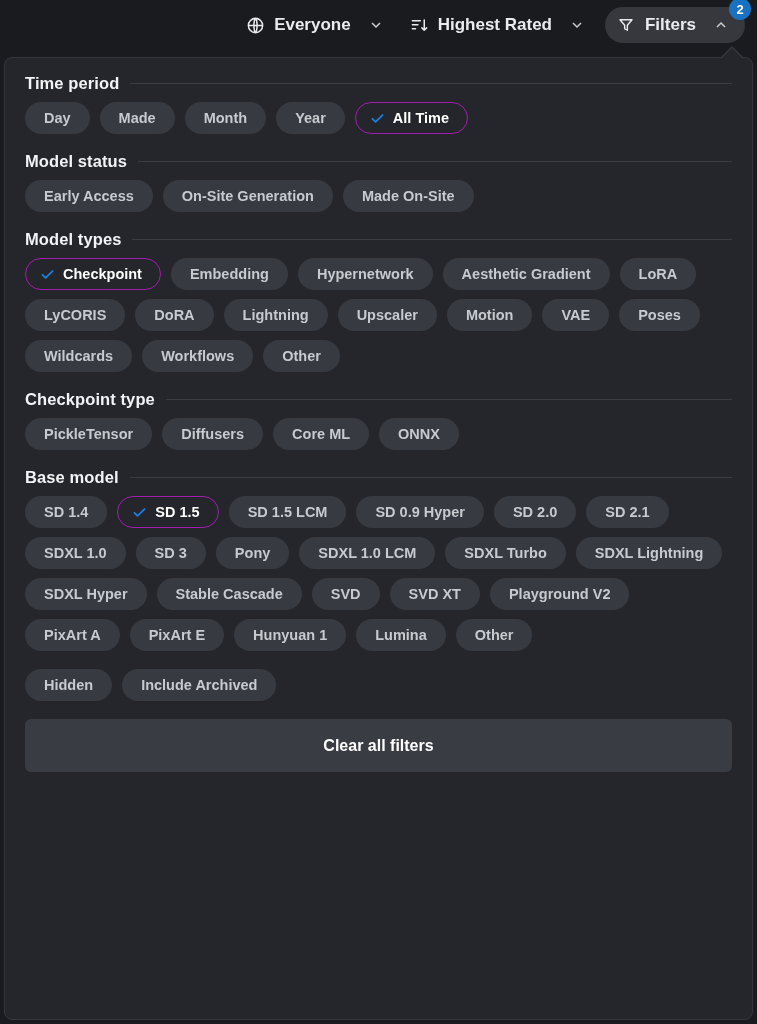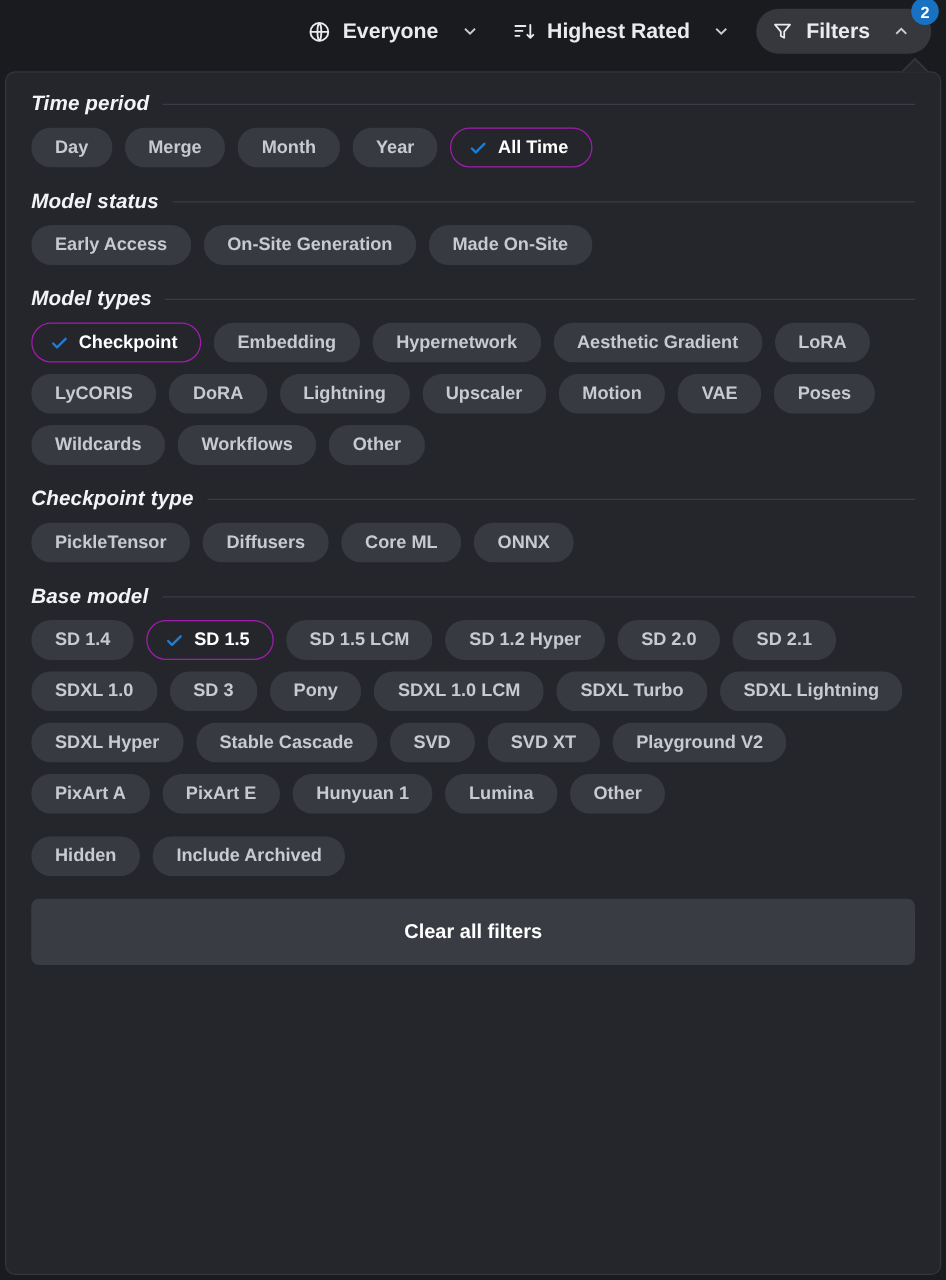--- a/index.html
+++ b/index.html
@@ -63,21 +63,21 @@
     position: absolute; top: 48px; left: 722px;
     width: 0; height: 0;
     border-left: 10px solid transparent;
     border-right: 10px solid transparent;
     border-bottom: 10px solid #25262b;
     z-index: 4;
   }
 
   
   .section { margin-bottom: 2px; }
-  .sec-head { display: flex; align-items: center; gap: 11px; margin-bottom: 9px; font-style: italic; }
+  .sec-head { display: flex; align-items: center; gap: 11px; margin-bottom: 9px; }
   .sec-title {
     color: #f1f3f5; font-size: 16.5px; font-weight: bold;
     white-space: nowrap; letter-spacing: .1px;
   }
   .sec-rule { flex: 1 1 auto; height: 1px; background: #3a3d44; }
 
   .chips { display: flex; flex-wrap: wrap; gap: 9px 10px; margin-bottom: 18px; }
 
   .chip {
     display: inline-flex; align-items: center; justify-content: flex-end;
@@ -173,21 +173,21 @@
         <div class="section">
           <div class="sec-head">
             <div class="sec-title">Time period</div>
             <div class="sec-rule"></div>
           </div>
           <div class="chips">
             <div class="chip">
               <span>Day</span>
             </div>
             <div class="chip">
-              <span>Merge</span>
+              <span>Made</span>
             </div>
             <div class="chip">
               <span>Month</span>
             </div>
             <div class="chip">
               <span>Year</span>
             </div>
             <div class="chip selected">
               <span class="check">
                 <svg viewBox="0 0 24 24" width="15" height="15" fill="none" stroke="currentColor" stroke-width="3" stroke-linecap="round" stroke-linejoin="round">
@@ -309,21 +309,21 @@
                 <svg viewBox="0 0 24 24" width="15" height="15" fill="none" stroke="currentColor" stroke-width="3" stroke-linecap="round" stroke-linejoin="round">
                   <path d="M4 12.5l5 5L20 6.5"></path>
                 </svg>
               </span>
               <span>SD 1.5</span>
             </div>
             <div class="chip">
               <span>SD 1.5 LCM</span>
             </div>
             <div class="chip">
-              <span>SD 1.2 Hyper</span>
+              <span>SD 0.9 Hyper</span>
             </div>
             <div class="chip">
               <span>SD 2.0</span>
             </div>
             <div class="chip">
               <span>SD 2.1</span>
             </div>
             <div class="chip">
               <span>SDXL 1.0</span>
             </div>

